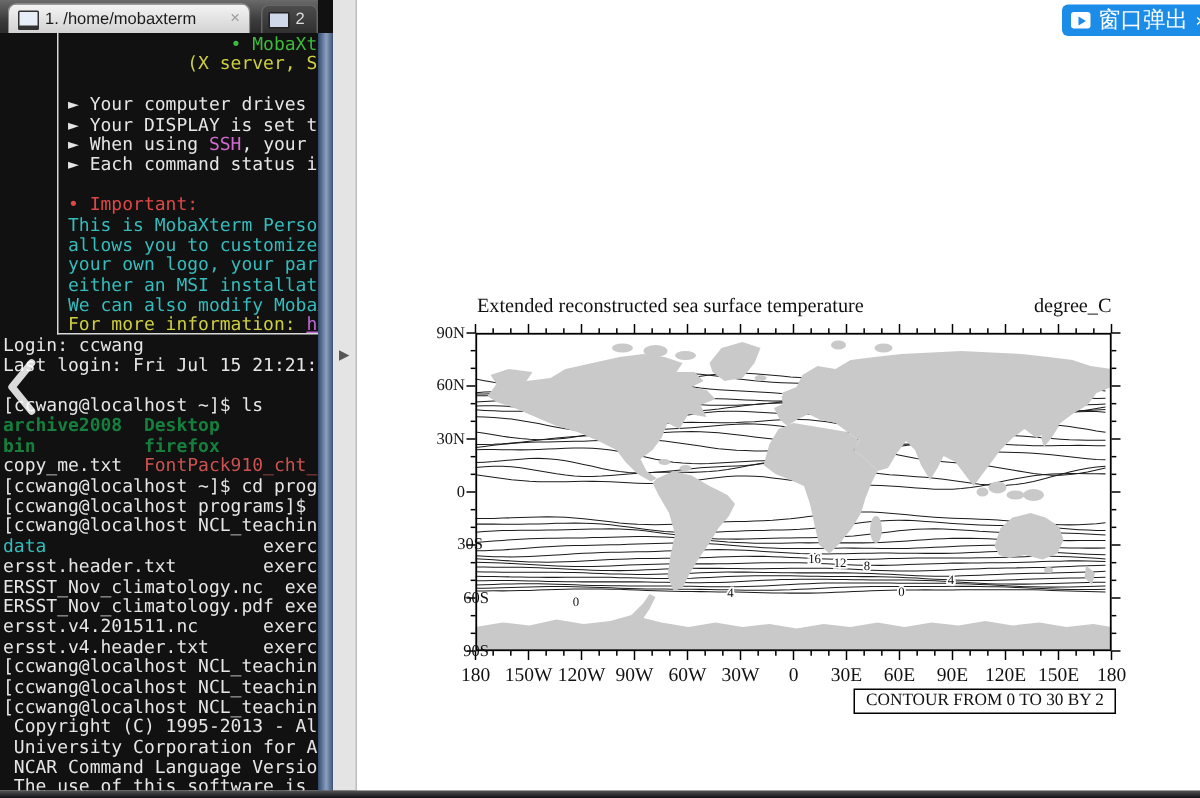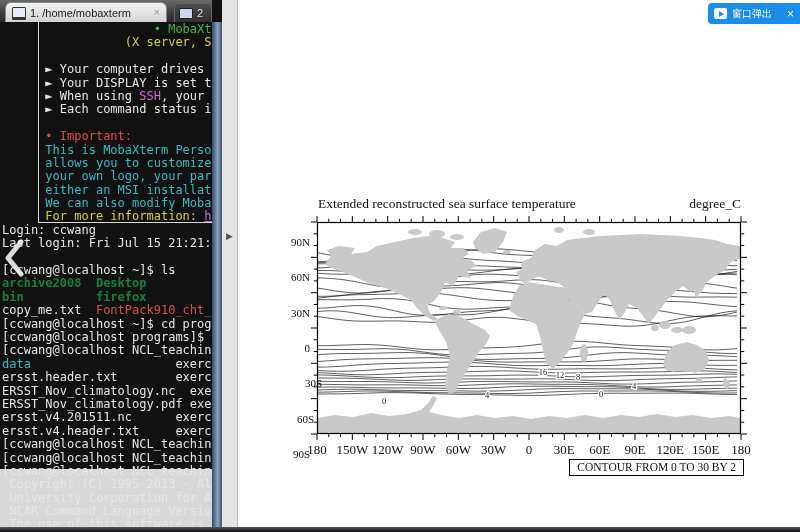--- a/index.html
+++ b/index.html
@@ -1,19 +1,19 @@
 <!DOCTYPE html>
 <html><head>
 <meta charset="utf-8">
 <style>
   html,body{margin:0;padding:0;}
   body{width:800px;height:532px;position:relative;overflow:hidden;background:#d8d8d8;
        font-family:"Liberation Sans",sans-serif;}
   
-  #moba{position:absolute;left:0;top:0;width:238px;height:469px;background:#111;}
+  #moba{position:absolute;left:0;top:0;width:238px;height:527px;background:#111;}
   #tabbar{position:absolute;left:0;top:0;width:212px;height:22px;
           background:linear-gradient(#6a6a6a,#3c3c3c 60%,#2c2c2c);}
   .tab{position:absolute;display:flex;align-items:center;gap:4px;box-sizing:border-box;}
   #tab1{left:5px;top:2px;width:162px;height:20px;border-radius:6px 6px 0 0;
         background:linear-gradient(#f4f4f4,#d2d2d2);border:1px solid #8a8a8a;border-bottom:none;
         padding:0 6px;font-size:11px;color:#1a1a1a;}
   #tab1 .x{margin-left:auto;color:#9a9a9a;font-size:11px;line-height:11px;}
   #tab2{left:174px;top:3px;width:38px;height:19px;border-radius:5px 5px 0 0;
         background:linear-gradient(#4c4c4c,#303030);border:1px solid #666;border-bottom:none;
         padding:0 4px;font-size:11px;color:#ddd;}
@@ -38,33 +38,33 @@
   #side-arrow{position:absolute;left:222px;top:231px;width:15px;text-align:center;
               color:#555;font-size:9px;cursor:pointer;}
   
   #plotwin{position:absolute;left:238px;top:0;width:562px;height:527px;background:#fff;}
   #ptitle{position:absolute;left:80px;top:196px;font-family:"Liberation Serif",serif;
           font-size:13.5px;color:#111;}
   #punits{position:absolute;right:59px;top:196px;font-family:"Liberation Serif",serif;
           font-size:13.5px;color:#111;}
   #map{position:absolute;left:79px;top:222px;overflow:visible;}
   .ytick{position:absolute;width:34px;text-align:right;font-family:"Liberation Serif",serif;
-         font-size:11px;color:#111;margin-top:20px;}
+         font-size:11px;color:#111;}
   .xtick{position:absolute;width:40px;text-align:center;font-family:"Liberation Serif",serif;
          font-size:13px;color:#111;}
   #cbox{position:absolute;right:56px;top:459px;border:1.4px solid #000;padding:1px 7px 2px;
         font-family:"Liberation Serif",serif;font-size:11.5px;color:#111;background:#fff;}
   
   #popupbar{position:absolute;left:708px;top:3px;width:92px;height:21px;background:#1b8ce8;
             border-radius:4px 0 0 4px;display:flex;align-items:center;gap:5px;padding:0 6px;
             box-sizing:border-box;cursor:pointer;}
   #popupbar .play{width:13px;height:11px;background:#fff;border-radius:2px;position:relative;flex:none;}
   #popupbar .play:after{content:"";position:absolute;left:4.5px;top:3px;border-left:5px solid #1b8ce8;
             border-top:3px solid transparent;border-bottom:3px solid transparent;}
-  #popupbar .lbl{color:#fff;font-size:10px;white-space:nowrap;text-align:right;}
+  #popupbar .lbl{color:#fff;font-size:15px;white-space:nowrap;text-align:right;}
   #popupbar .x{color:#fff;font-size:12px;margin-left:auto;}
   #chevron{position:absolute;left:2px;top:239px;opacity:.85;cursor:pointer;}
   #bottombar{position:absolute;left:0;top:527px;width:800px;height:5px;
              background:linear-gradient(#555,#101018);}
 </style>
 </head>
 <body>
 
 <div id="moba">
   <div id="tabbar">
@@ -280,22 +280,22 @@
         <text x="170" y="176" font-size="8.5" font-family="&quot;Liberation Serif&quot;,serif" fill="#111" stroke="#ffffff" stroke-width="2.4" paint-order="stroke" text-anchor="middle">4</text>
         <text x="67" y="182" font-size="8.5" font-family="&quot;Liberation Serif&quot;,serif" fill="#111" stroke="#ffffff" stroke-width="2.4" paint-order="stroke" text-anchor="middle">0</text>
       </g>
   </svg>
   <div id="ylabels">
       <div class="ytick" style="left: 38px; top: 216px;">90N</div>
       <div class="ytick" style="left: 38px; top: 251.333px;">60N</div>
       <div class="ytick" style="left: 38px; top: 286.667px;">30N</div>
       <div class="ytick" style="left: 38px; top: 322px;">0</div>
       <div class="ytick" style="left: 50px; top: 357.333px;">30S</div>
-      <div class="ytick" style="left: 42px; top: 392.667px; text-align: right;">60S</div>
-      <div class="ytick" style="left: 38px; top: 428px;">90S</div>
+      <div class="ytick" style="left: 54px; top: 392.667px; text-align: right;">60S</div>
+      <div class="ytick" style="left: 54px; top: 428px;">90S</div>
     </div>
   <div id="xlabels">
       <div class="xtick" style="left: 59px; top: 442px;">180</div>
       <div class="xtick" style="left: 94.3333px; top: 442px;">150W</div>
       <div class="xtick" style="left: 129.667px; top: 442px;">120W</div>
       <div class="xtick" style="left: 165px; top: 442px;">90W</div>
       <div class="xtick" style="left: 200.333px; top: 442px;">60W</div>
       <div class="xtick" style="left: 235.667px; top: 442px;">30W</div>
       <div class="xtick" style="left: 271px; top: 442px;">0</div>
       <div class="xtick" style="left: 306.333px; top: 442px;">30E</div>

